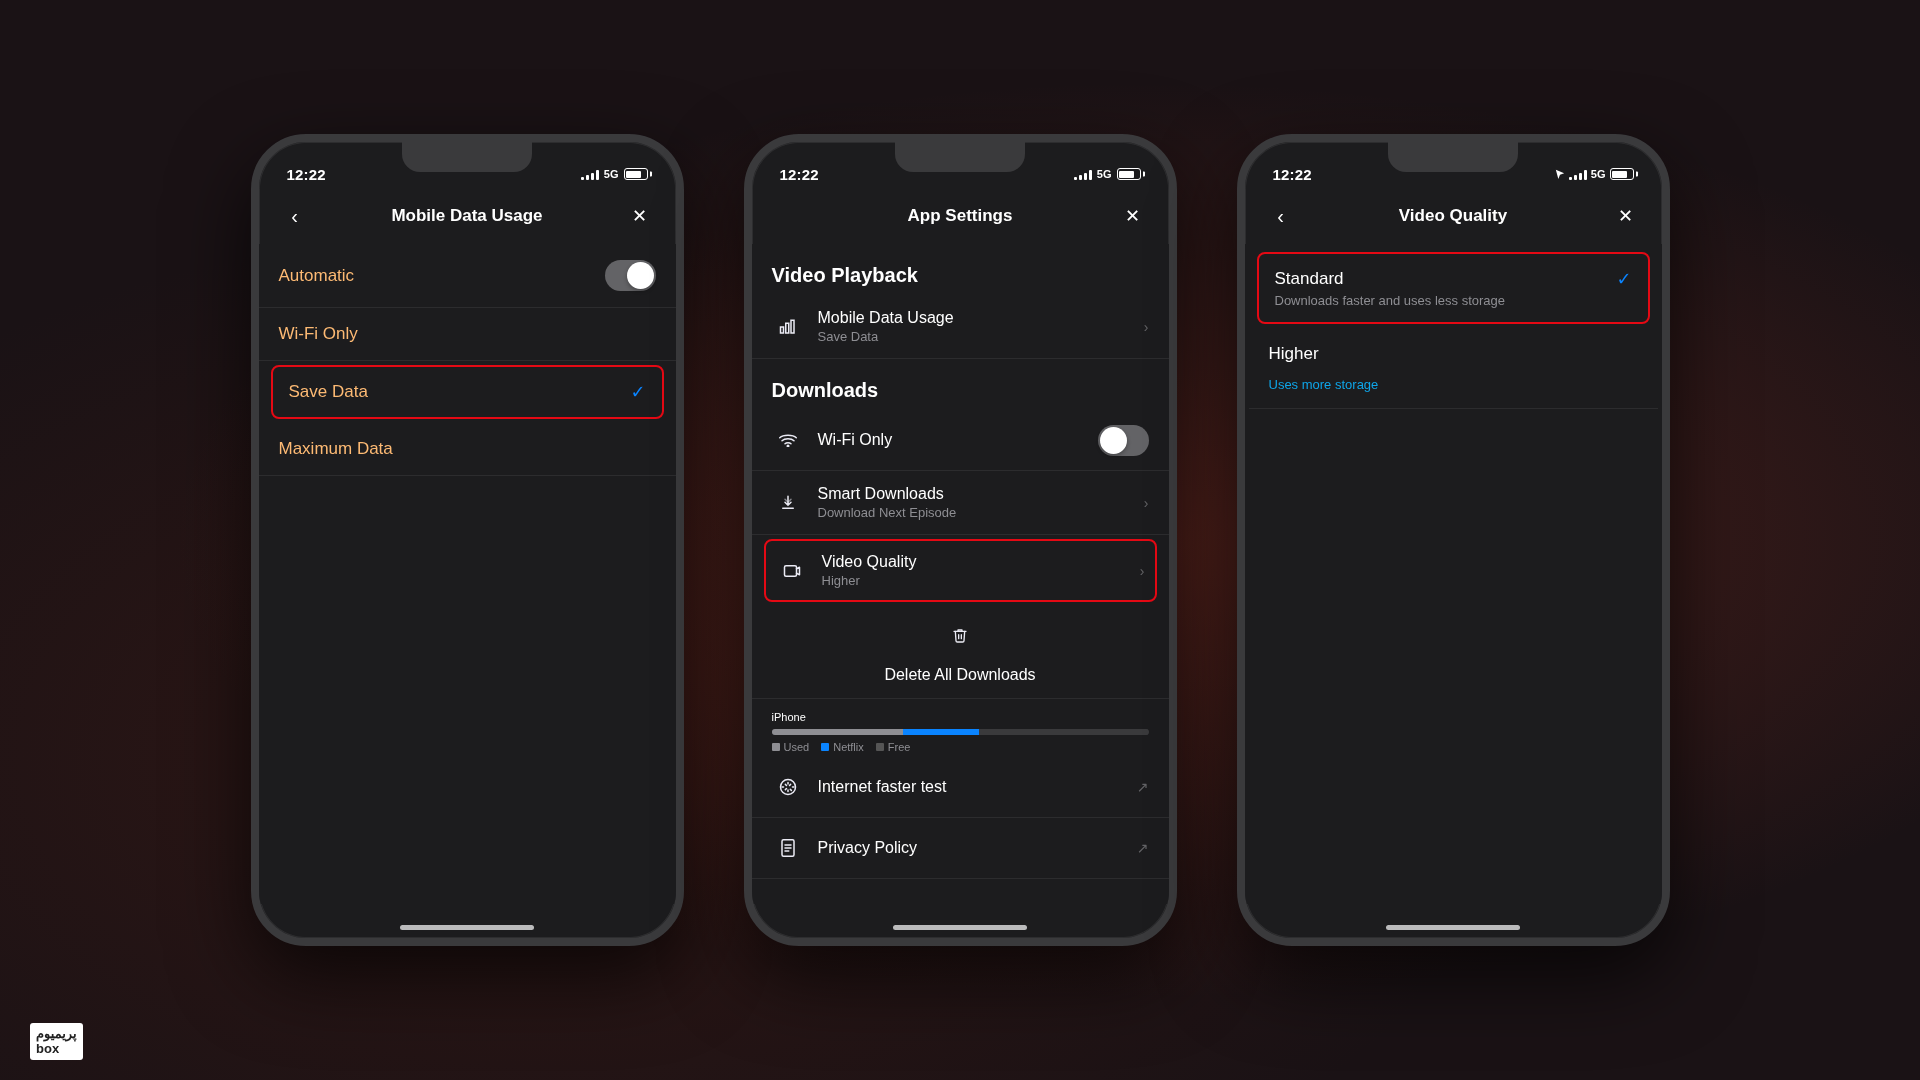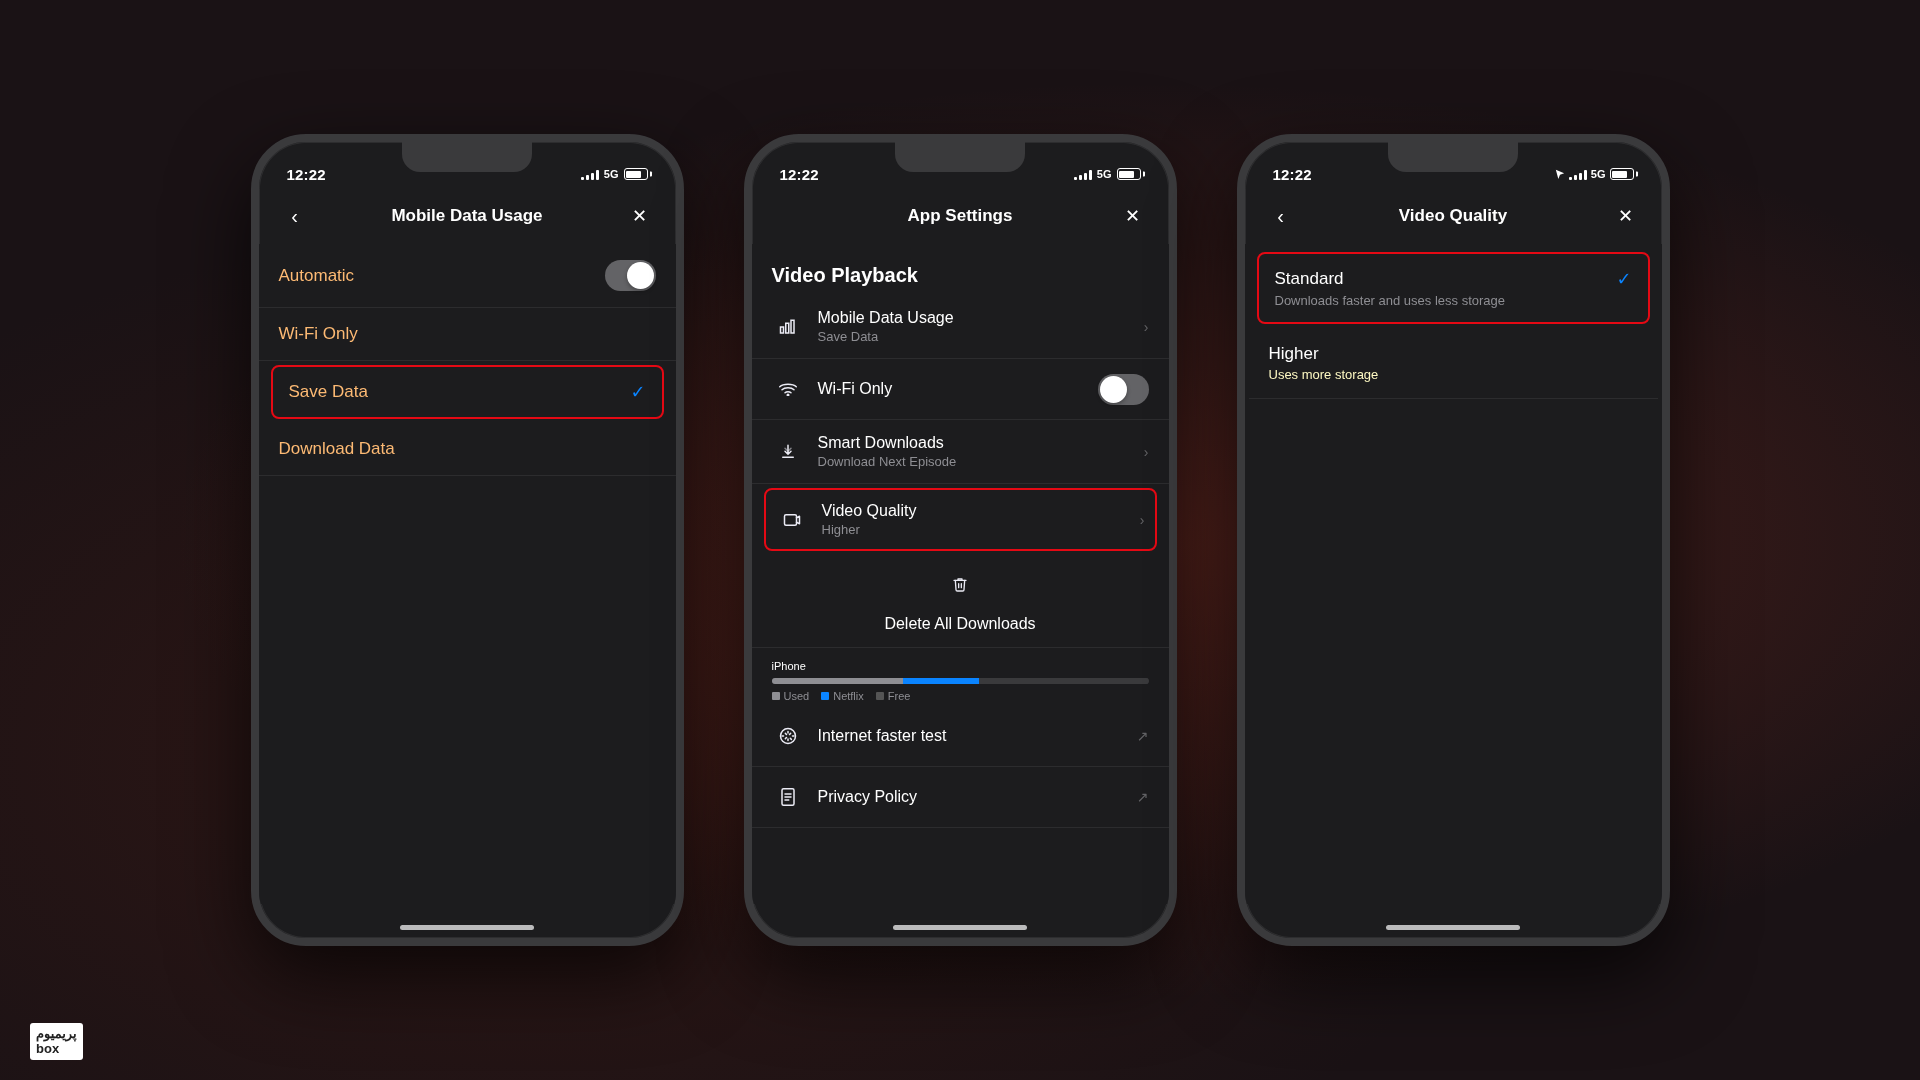--- a/index.html
+++ b/index.html
@@ -286,22 +286,22 @@
       display: flex;
       justify-content: space-between;
       align-items: center;
     }
     .quality-title {
       font-size: 17px;
       color: #fff;
     }
     .quality-subtitle {
       font-size: 13px;
-      color: #fef9c3;
-      margin-top: 3px;
+      color: #0ea5e9;
+      margin-top: 13px;
     }
     
     .watermark {
       position: absolute;
       bottom: 20px;
       left: 30px;
       z-index: 10;
       display: flex;
       align-items: center;
       gap: 6px;
@@ -356,21 +356,21 @@
       <div class="option-row">
         <span class="option-label">Wi-Fi Only</span>
       </div>
 
       <div style="margin: 4px 12px; border: 2px solid #e50914; border-radius: 8px; display: flex; align-items: center; justify-content: space-between; padding: 14px 16px; background: #1c1c1e;">
         <span class="option-label">Save Data</span>
         <span class="check-icon">✓</span>
       </div>
 
       <div class="option-row">
-        <span class="option-label">Download Data</span>
+        <span class="option-label">Maximum Data</span>
       </div>
     </div>
     <div class="home-indicator">
       <div class="home-bar"></div>
     </div>
   </div>
 
   <div class="phone">
     <div class="status-bar">
       <span class="status-time">12:22</span>
@@ -403,20 +403,21 @@
               <rect x="16" y="3" width="4" height="17"></rect>
           </svg>
         </div>
         <div class="setting-text">
           <div class="setting-title">Mobile Data Usage</div>
           <div class="setting-subtitle">Save Data</div>
         </div>
         <span class="chevron">›</span>
       </div>
 
+      <div class="section-header">Downloads</div>
 
       <div class="wifi-row">
         <div class="setting-icon-wrap">
           <svg width="18" height="14" viewBox="0 0 24 18" fill="none" stroke="#ebebf5" stroke-width="2" stroke-linecap="round">
             <path d="M1 6C5.5 1.5 18.5 1.5 23 6"></path>
               <path d="M4 10C7.5 6.5 16.5 6.5 20 10"></path>
               <path d="M8 14C10 12 14 12 16 14"></path>
               <circle cx="12" cy="17" r="1" fill="#ebebf5"></circle>
           </svg>
         </div>

